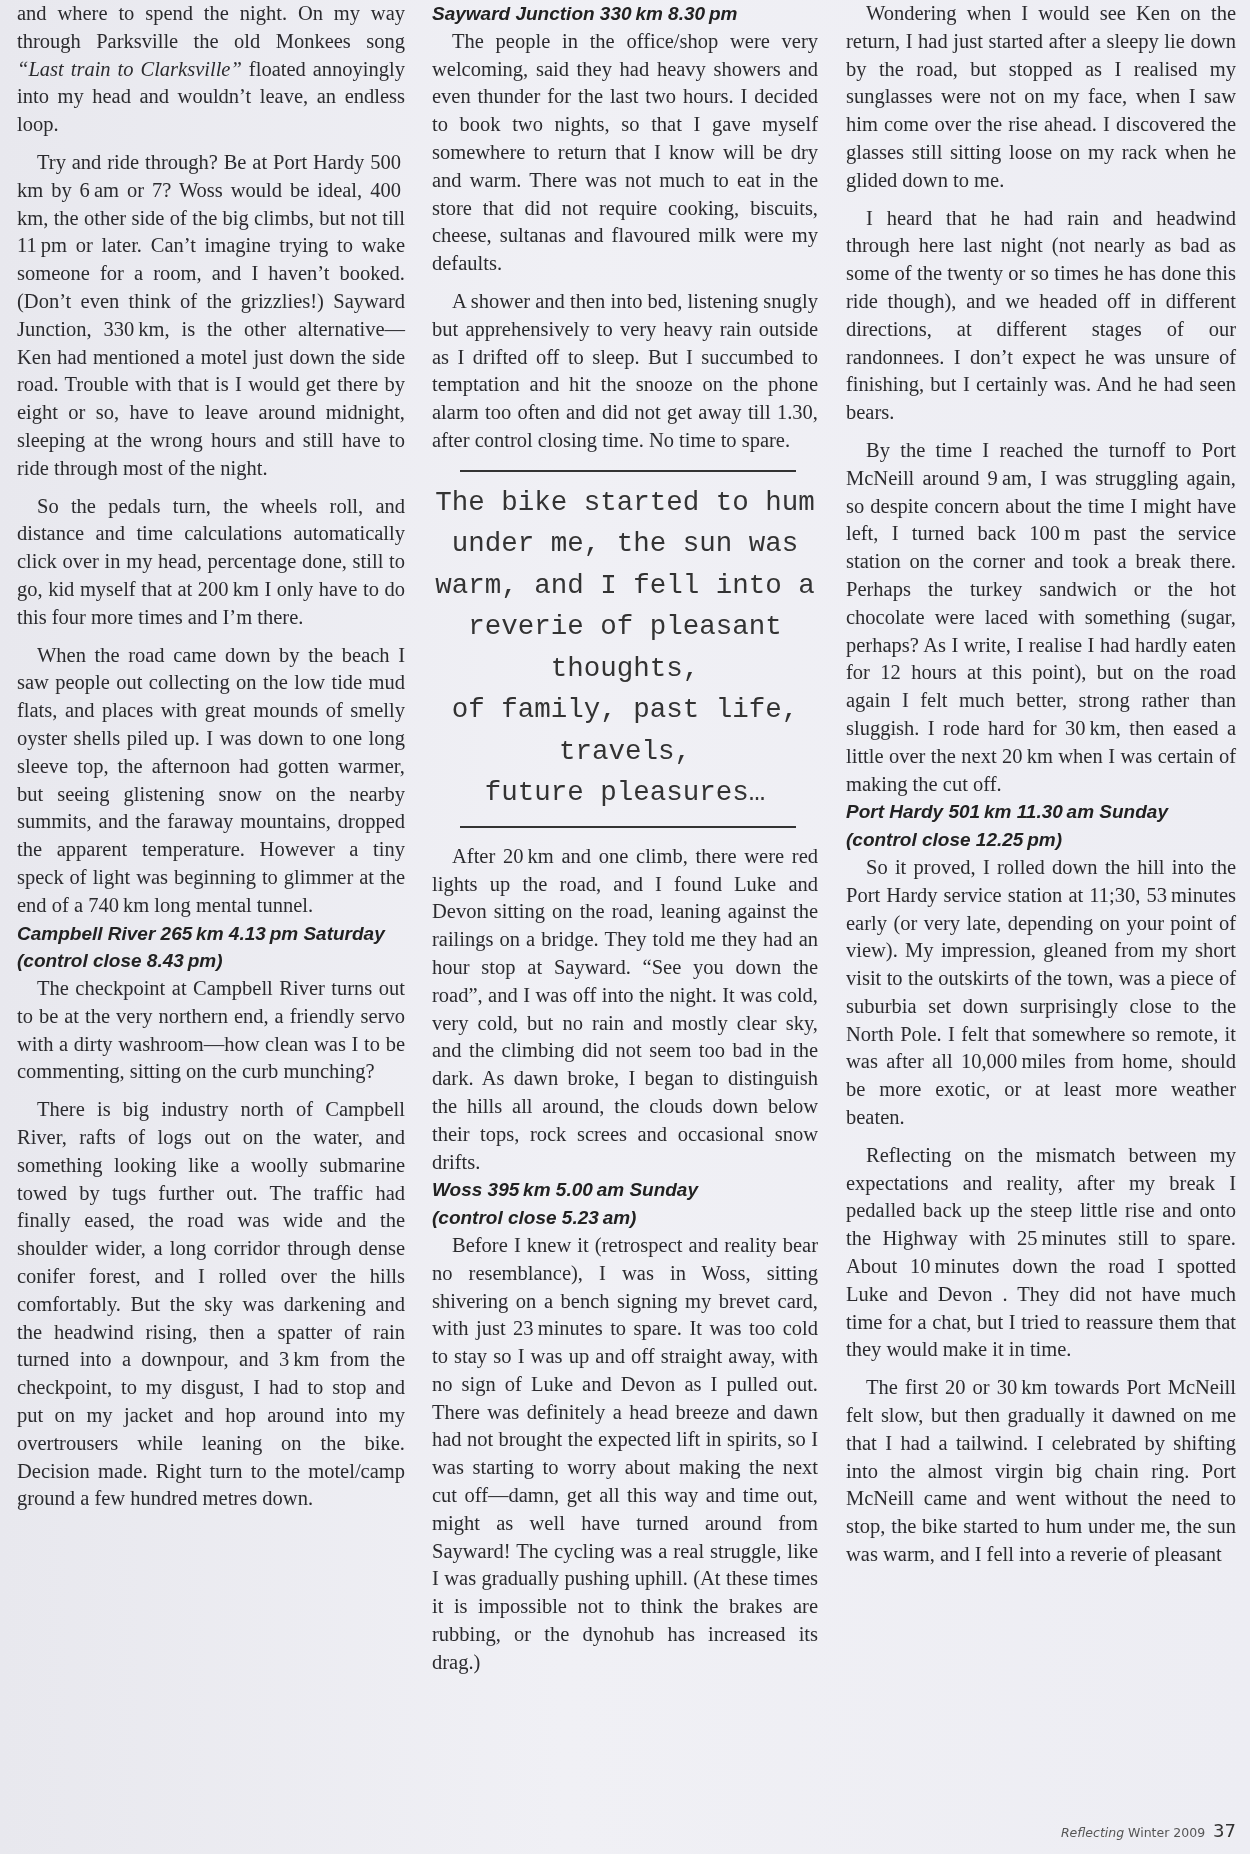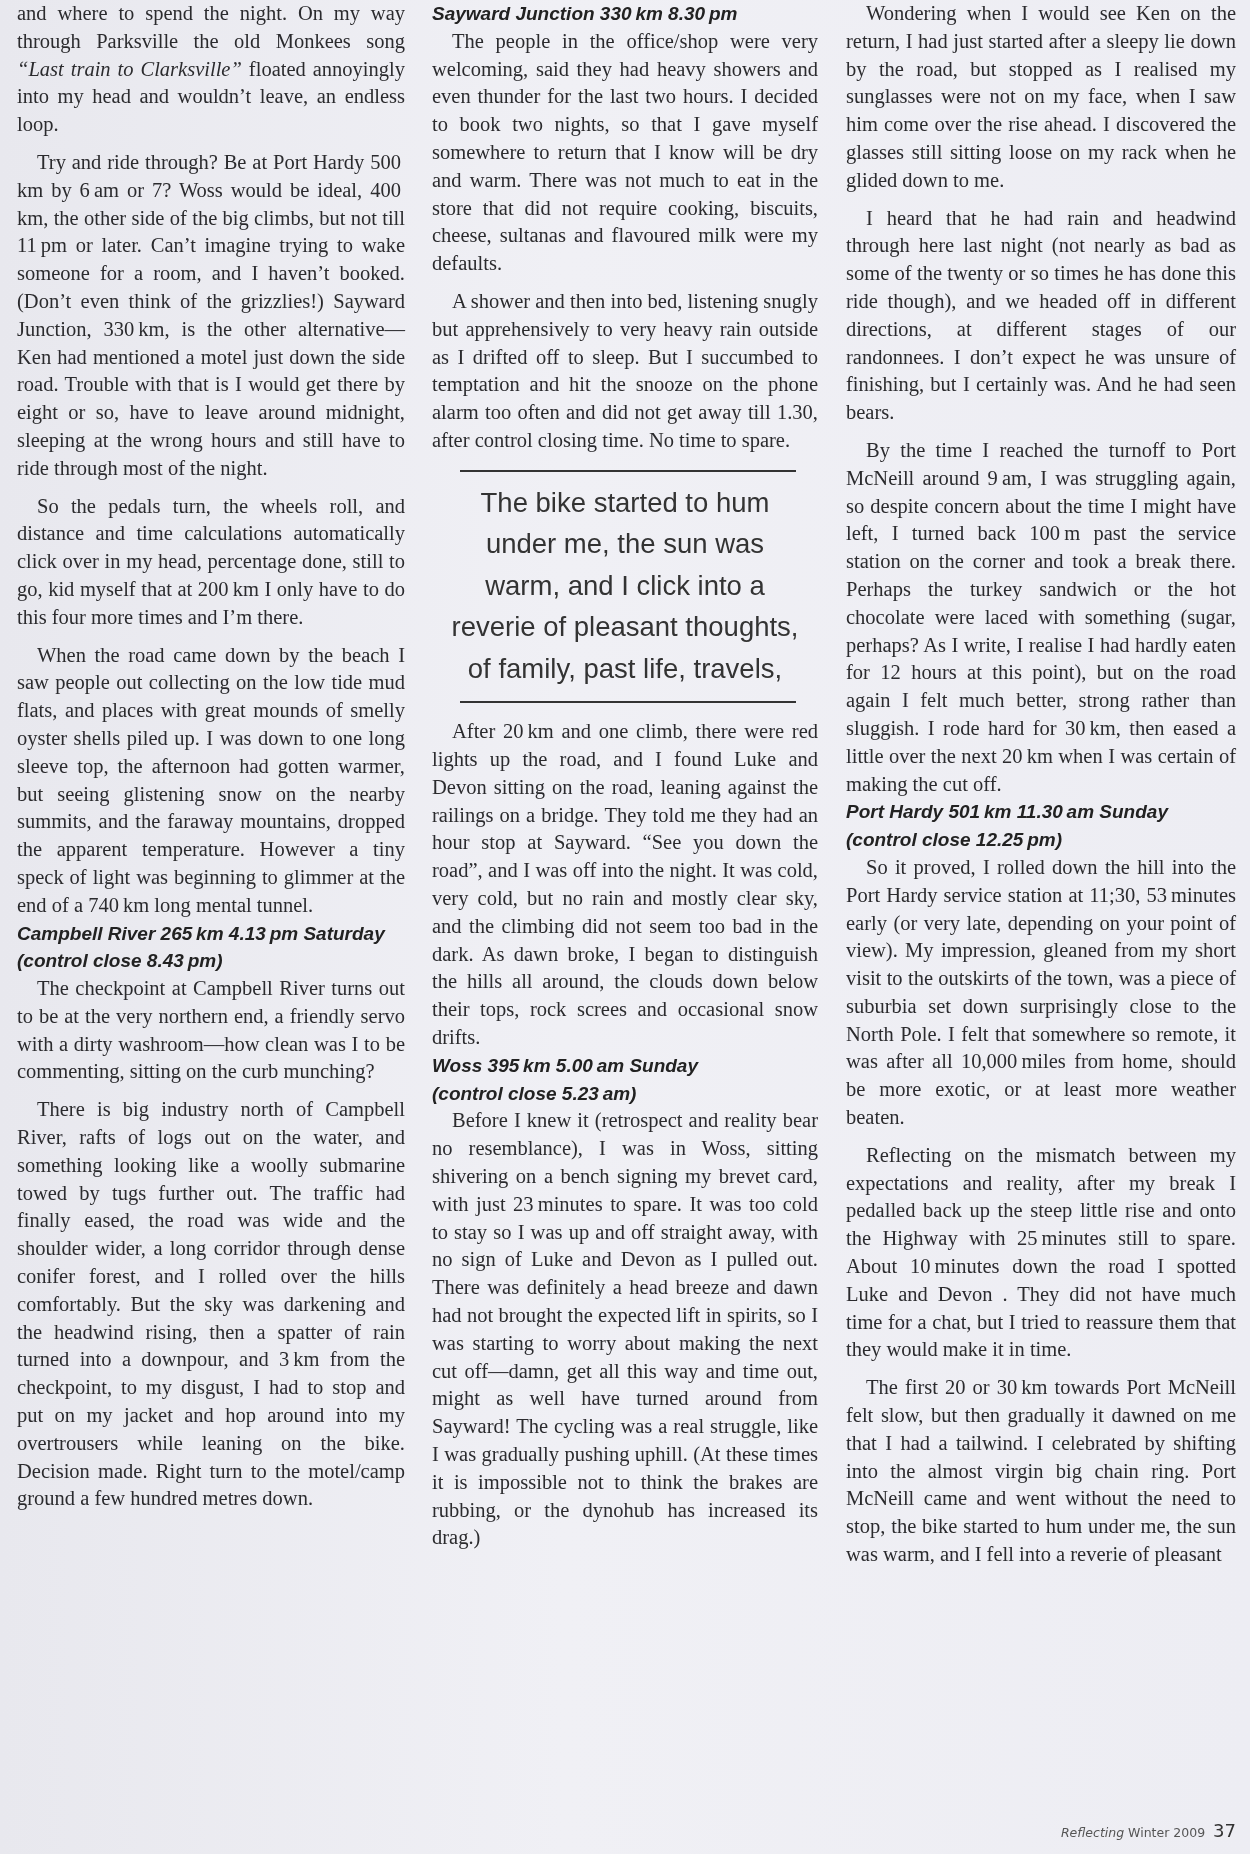--- a/index.html
+++ b/index.html
@@ -28,21 +28,21 @@
     font-size: 19px; line-height: 27.8px; color: #222;
     text-align: left; 
   }
   .heading.first { margin-top: 0; }
   .pullquote {
     margin: 15px 0 15px 0;
     text-align: center;
   }
   .pq-rule { height: 0; border-top: 2px solid #333; margin: 0 22px 0 28px; }
   .pq-text {
-    font-family: Liberation Sans, sans-serif;
+    font-family: Liberation Mono, monospace;
     font-size: 27.5px; line-height: 41.5px; color: #333;
     padding: 10px 0 12px 0;
   }
   em { font-style: italic; }
   .footer {
     position: absolute; right: 14px; top: 1820px;
     font-family: "DejaVu Sans", "Liberation Sans", sans-serif;
     color: #555; font-size: 12.5px;
   }
   .footer .mag { font-style: italic; }
@@ -67,23 +67,24 @@
     <div class="heading first">
       <div>Sayward Junction 330 km 8.30 pm</div>
     </div>
     <p class="">The people in the office/shop were very welcoming, said they had heavy showers and even thunder for the last two hours. I decided to book two nights, so that I gave myself somewhere to return that I know will be dry and warm. There was not much to eat in the store that did not require cooking, biscuits, cheese, sultanas and flavoured milk were my defaults.</p>
     <p class="gap">A shower and then into bed, listening snugly but apprehensively to very heavy rain outside as I drifted off to sleep. But I succumbed to temptation and hit the snooze on the phone alarm too often and did not get away till 1.30, after control closing time. No time to spare.</p>
     <div class="pullquote">
       <div class="pq-rule"></div>
       <div class="pq-text">
         <div>The bike started to hum</div>
         <div>under me, the sun was</div>
-        <div>warm, and I click into a</div>
+        <div>warm, and I fell into a</div>
         <div>reverie of pleasant thoughts,</div>
         <div>of family, past life, travels,</div>
+        <div>future pleasures…</div>
       </div>
       <div class="pq-rule"></div>
     </div>
     <p class="">After 20 km and one climb, there were red lights up the road, and I found Luke and Devon sitting on the road, leaning against the railings on a bridge. They told me they had an hour stop at Sayward. “See you down the road”, and I was off into the night. It was cold, very cold, but no rain and mostly clear sky, and the climbing did not seem too bad in the dark. As dawn broke, I began to distinguish the hills all around, the clouds down below their tops, rock screes and occasional snow drifts.</p>
     <div class="heading">
       <div>Woss 395 km 5.00 am Sunday</div>
       <div>(control close 5.23 am)</div>
     </div>
     <p class="">Before I knew it (retrospect and reality bear no resemblance), I was in Woss, sitting shivering on a bench signing my brevet card, with just 23 minutes to spare. It was too cold to stay so I was up and off straight away, with no sign of Luke and Devon as I pulled out. There was definitely a head breeze and dawn had not brought the expected lift in spirits, so I was starting to worry about making the next cut off—damn, get all this way and time out, might as well have turned around from Sayward! The cycling was a real struggle, like I was gradually pushing uphill. (At these times it is impossible not to think the brakes are rubbing, or the dynohub has increased its drag.)</p>
   </div>

